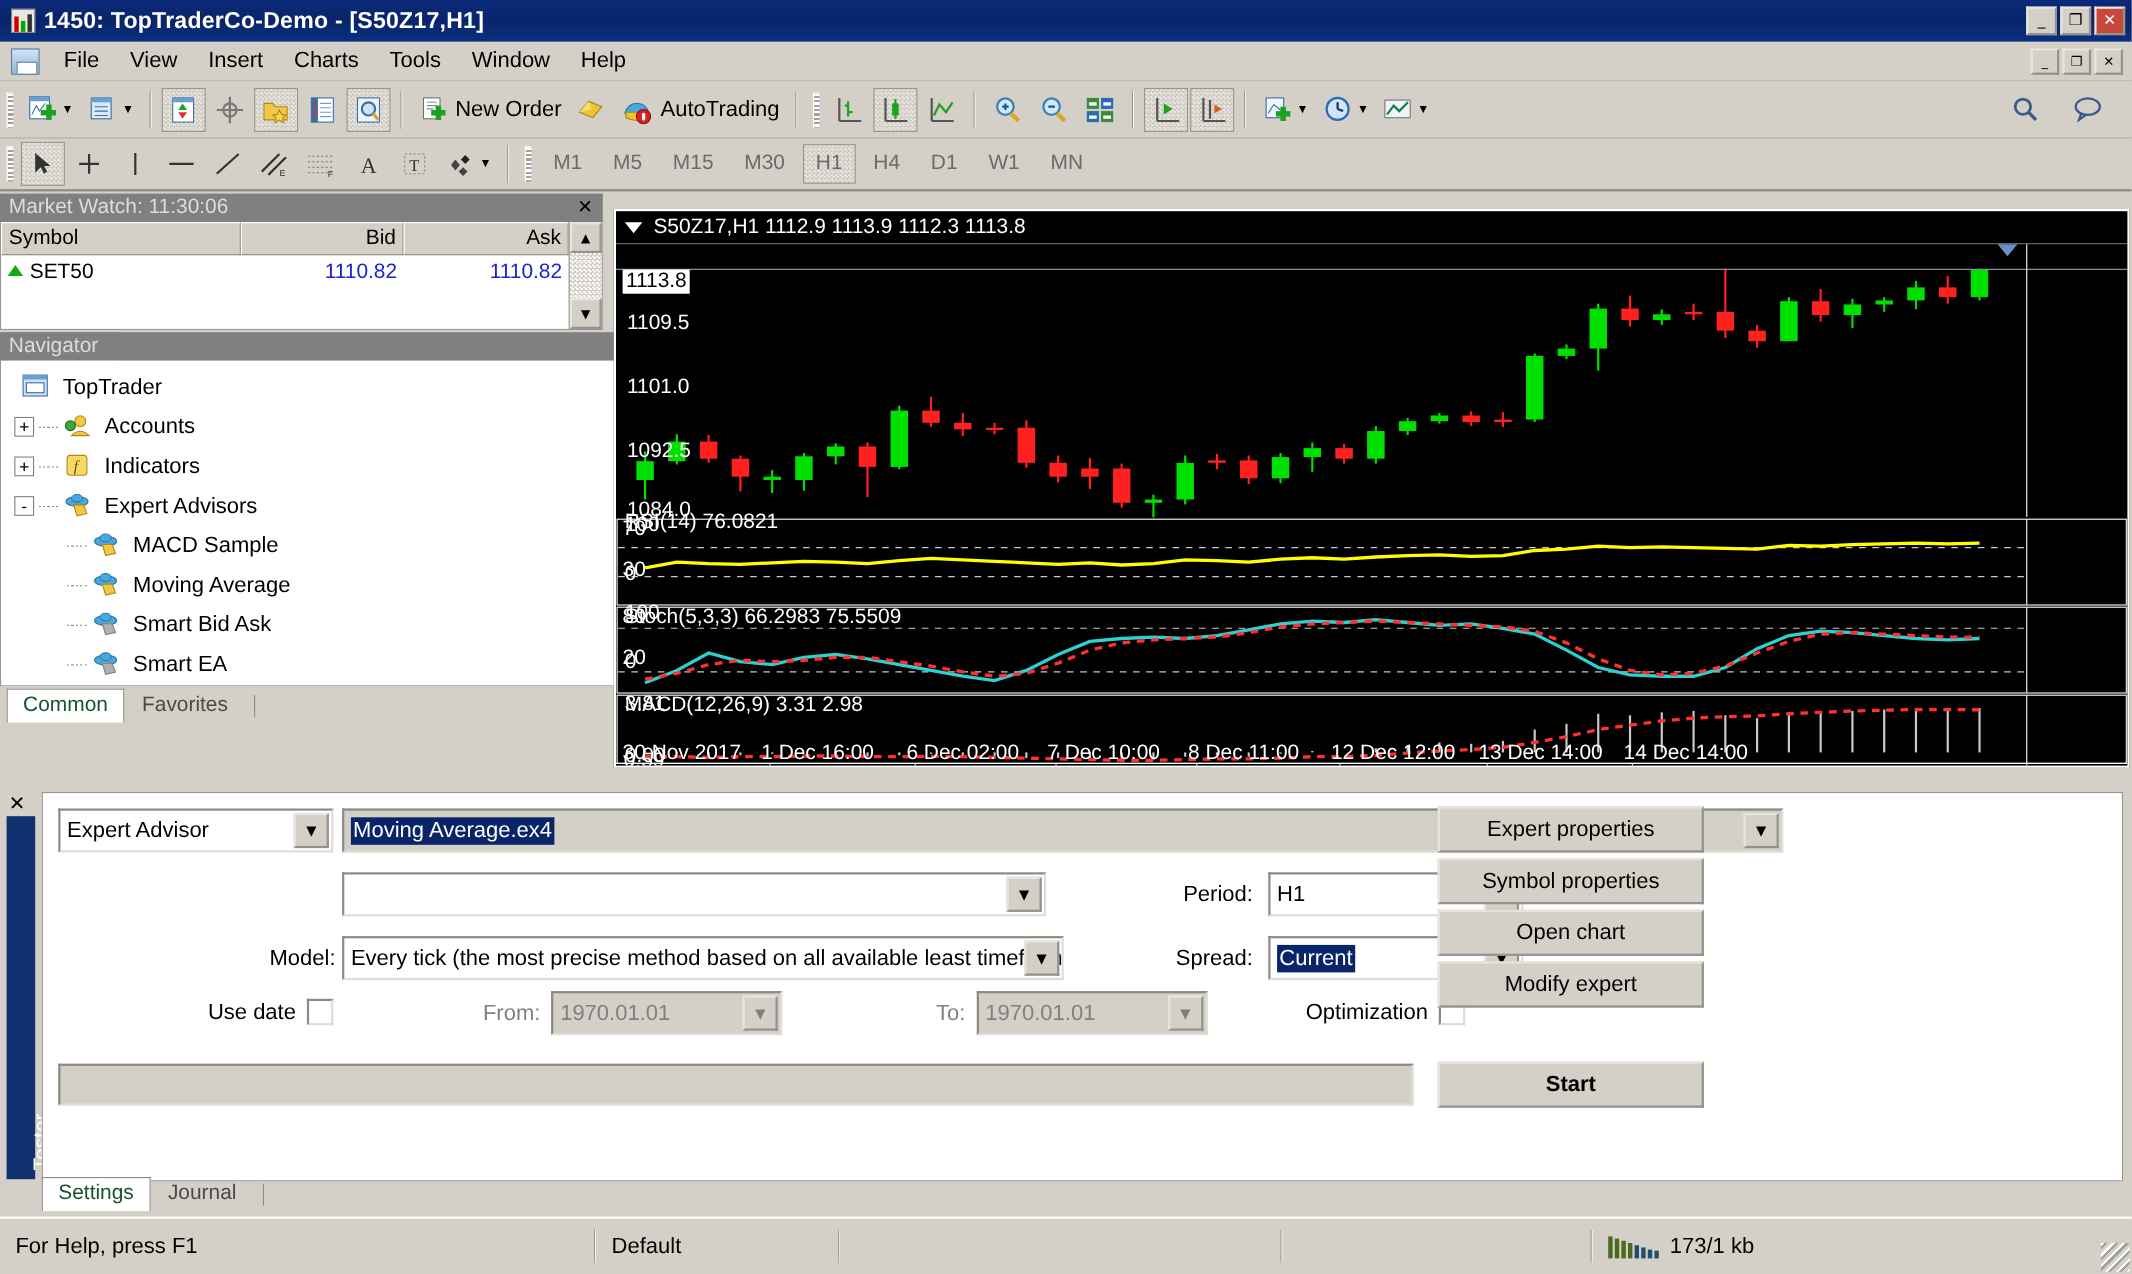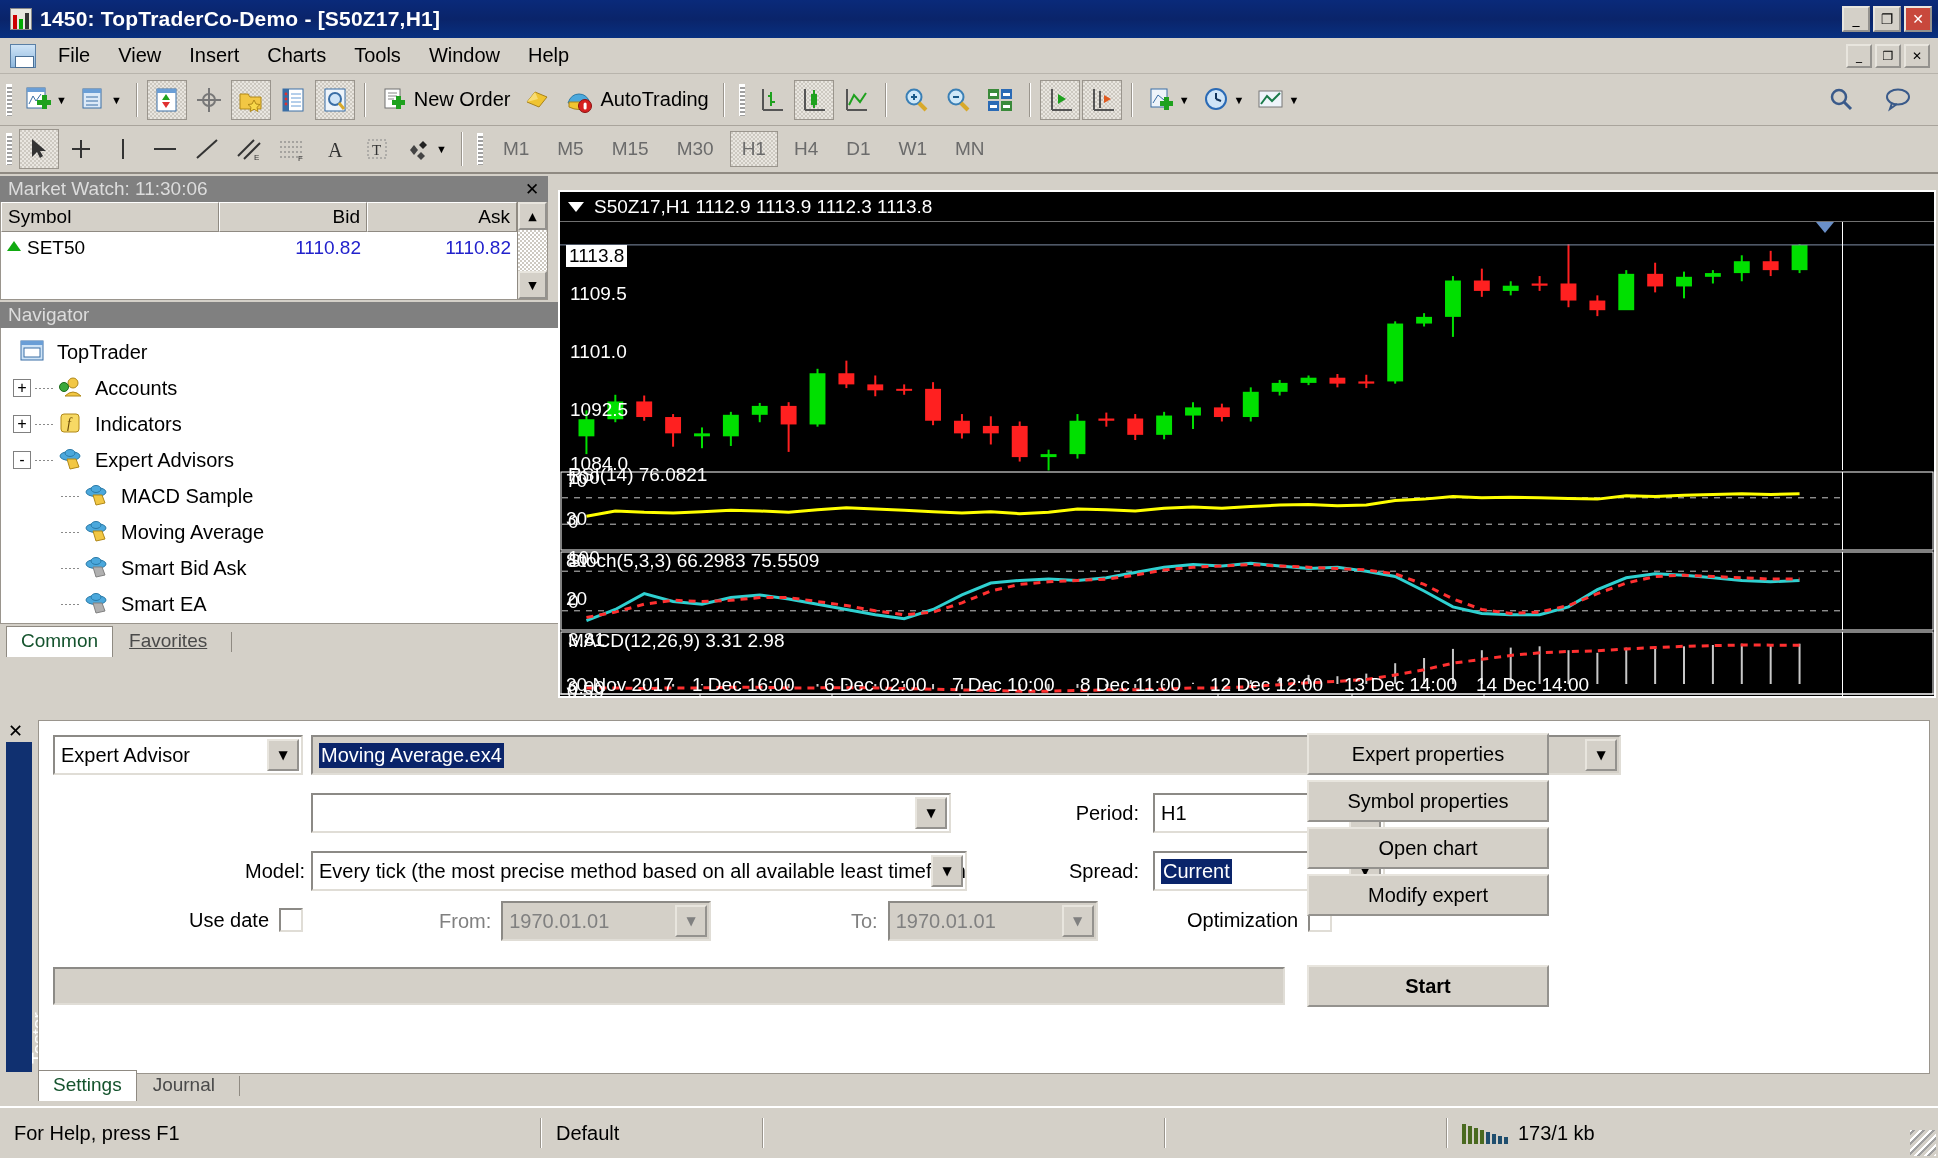--- a/index.html
+++ b/index.html
@@ -692,21 +692,21 @@
       </div>
       <div class="vscroll">
         <div class="scr-btn">▲</div>
         <div style="height:128px;background:#d4d0c8;border:2px outset #e8e5de;"></div>
         <div class="scr-track"></div>
         <div class="scr-btn">▼</div>
       </div>
     </div>
     <div class="tabstrip">
       <div class="tab active">Common</div>
-      <div class="tab" style="border:none;background:transparent;text-decoration:underline;">Favorites</div>
+      <div class="tab" style="border:none;background:transparent;">Favorites</div>
       <div class="tabsep"></div>
     </div>
   </div>
 </div>
 
 <div id="chartwin">
   <div id="chart-header">
     <span class="chart-caret"></span>
     <span>S50Z17,H1  1112.9 1113.9 1112.3 1113.8</span>
   </div>

